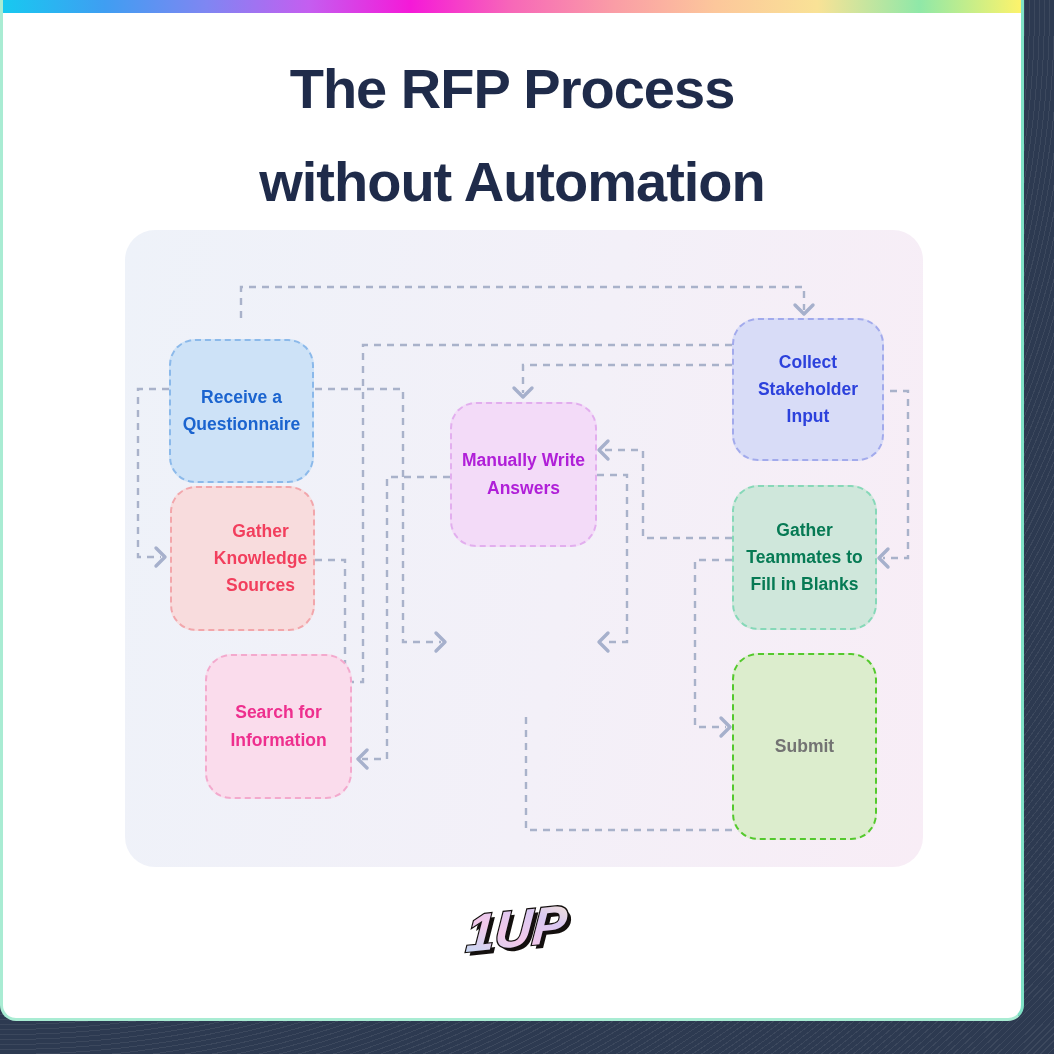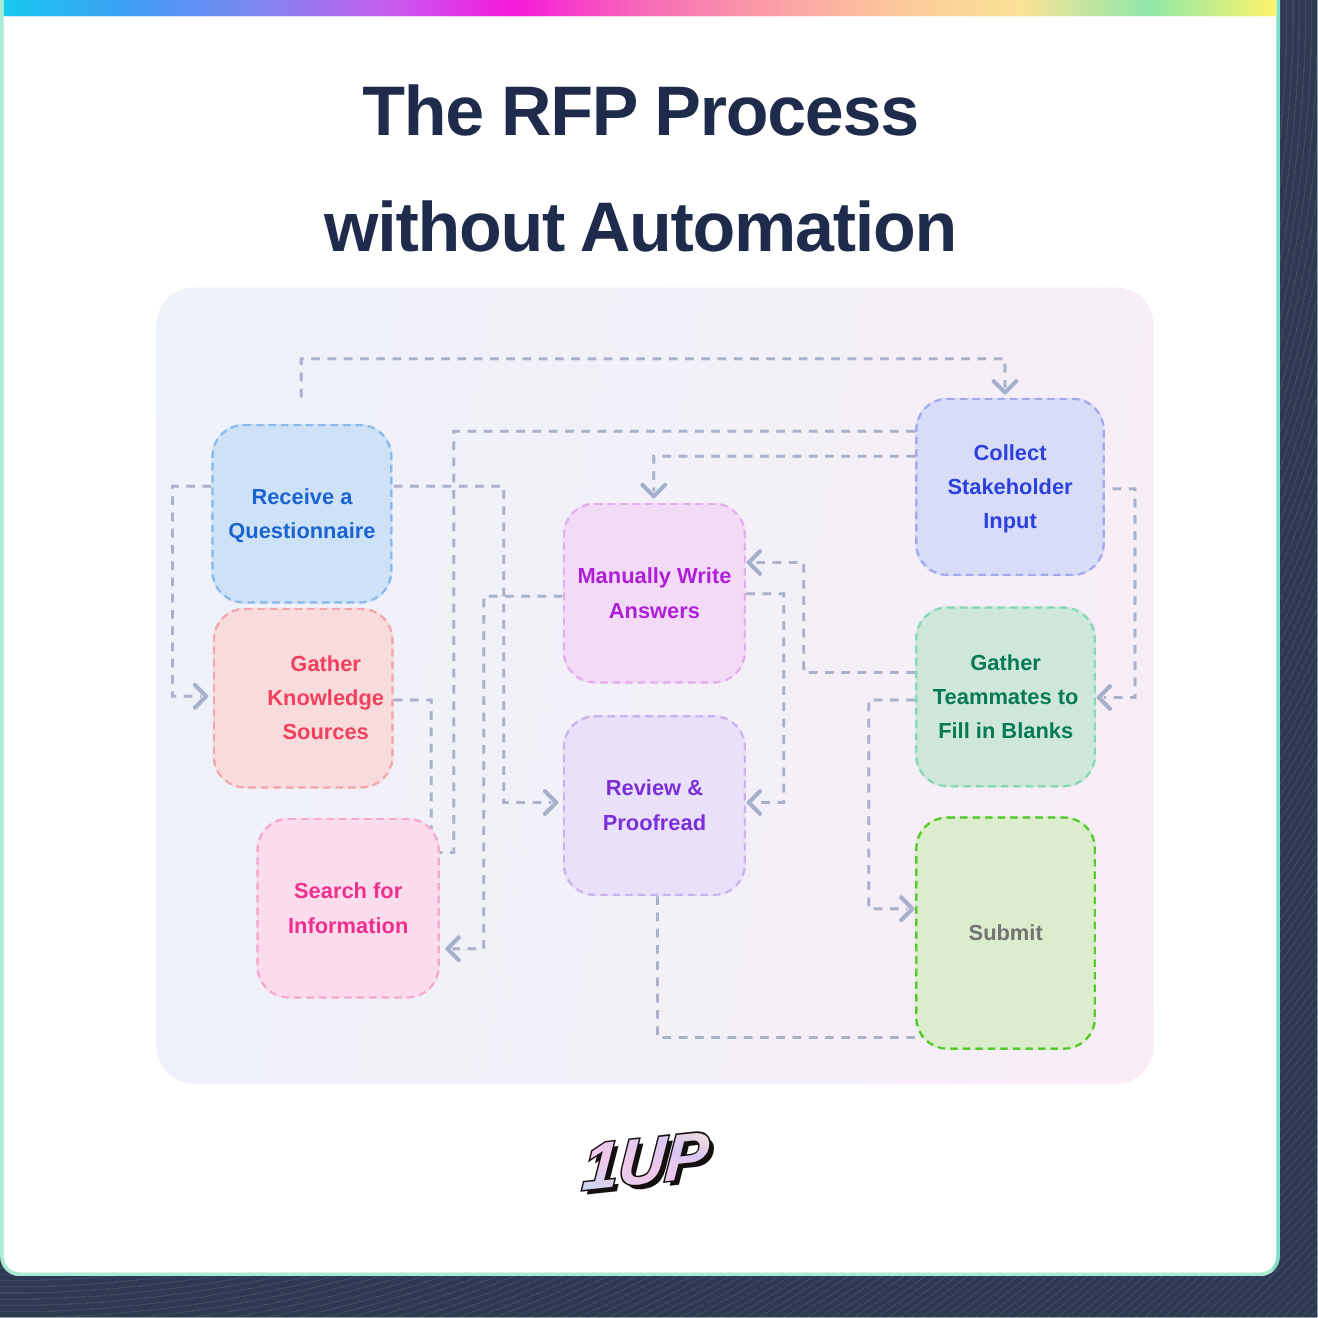--- a/index.html
+++ b/index.html
@@ -107,22 +107,20 @@
 
   <div class="node" style="left: 44px; top: 89px; width: 145px; height: 144px; background: rgb(205, 226, 247); border-color: rgb(139, 185, 234); color: rgb(27, 100, 207); margin-top: 20px;"><span>Receive a
 Questionnaire</span></div>
       <div class="node" style="left: 45px; top: 256px; width: 145px; height: 145px; background: rgb(248, 220, 221); border-color: rgb(242, 166, 171); color: rgb(242, 63, 93); padding-left: 42px;"><span>Gather
 Knowledge
 Sources</span></div>
       <div class="node" style="left: 43px; top: 424px; width: 147px; height: 145px; background: rgb(250, 220, 236); border-color: rgb(243, 169, 205); color: rgb(238, 47, 142); margin-left: 37px;"><span>Search for
 Information</span></div>
       <div class="node" style="left: 325px; top: 172px; width: 147px; height: 145px; background: rgb(243, 219, 248); border-color: rgb(226, 174, 238); color: rgb(176, 31, 216); border-radius: 26px;"><span>Manually Write
 Answers</span></div>
-      <div class="node" style="left: 325px; top: 342px; width: 147px; height: 145px; background: rgb(233, 225, 249); border-color: rgb(201, 179, 239); color: rgb(124, 47, 217);"><span>Review &amp;
-Proofread</span></div>
       <div class="node" style="left: 607px; top: 88px; width: 152px; height: 143px; background: rgb(216, 220, 247); border-color: rgb(162, 170, 236); color: rgb(44, 65, 220);"><span>Collect
 Stakeholder
 Input</span></div>
       <div class="node" style="left: 607px; top: 255px; width: 145px; height: 145px; background: rgb(207, 231, 219); border-color: rgb(134, 216, 184); color: rgb(6, 122, 84);"><span>Gather
 Teammates to
 Fill in Blanks</span></div>
       <div class="node" style="left: 607px; top: 423px; width: 145px; height: 187px; background: rgb(220, 237, 205); border-color: rgb(84, 201, 45); color: #737373;"><span>Submit</span></div>
     </div>
 
   <svg id="logo" viewBox="0 0 140 86">

